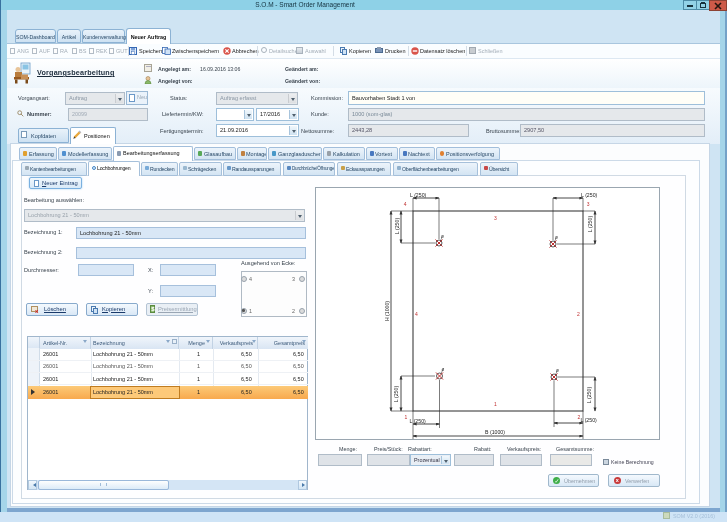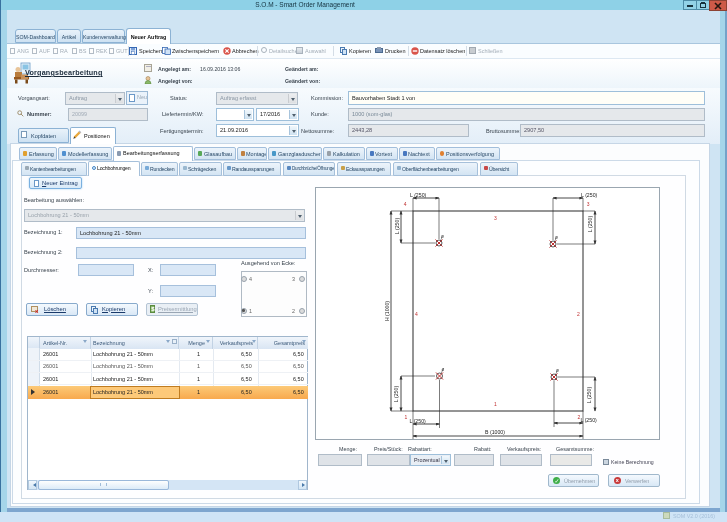--- a/index.html
+++ b/index.html
@@ -120,21 +120,21 @@
 <rect x="8" y="1" width="9" height="11" fill="#eaf3fa" stroke="#6a9cc8" stroke-width="0.8"></rect>
 <rect x="9.5" y="2.5" width="6" height="5" fill="#8ac4e4"></rect>
 <circle cx="5" cy="7.5" r="2.5" fill="#e8c498"></circle>
 <rect x="2" y="10" width="7" height="6" fill="#b87c3c"></rect>
 <rect x="1" y="15" width="15" height="2.5" fill="#96581e"></rect>
 <rect x="2" y="17.5" width="2.5" height="4" fill="#7a4a1a"></rect>
       <rect x="12.5" y="17.5" width="2.5" height="4" fill="#7a4a1a"></rect>
 <rect x="8" y="12.5" width="7" height="4.5" fill="#c89058"></rect>
 </svg>
   </div>
-<div class="a" style="left:25px;top:68px;font-size:7.2px;font-weight:bold;color:#1a2a3a;text-decoration:underline;letter-spacing:0.2px;">Vorgangsbearbeitung</div>
+<div class="a" style="left:37px;top:68px;font-size:7.2px;font-weight:bold;color:#1a2a3a;text-decoration:underline;letter-spacing:0.2px;">Vorgangsbearbeitung</div>
 <div class="a" style="left:144px;top:64px;width:8px;height:8px;background:#f2efe6;border:1px solid #a8a496;"></div>
 <div class="a" style="left:145.5px;top:65.5px;width:5px;height:1.5px;background:#b0b0c0;"></div>
 <div class="lbl b" style="left:158px;top:66px;font-size:5.2px;">Angelegt am:</div>
 <div class="lbl" style="left:200px;top:66px;font-size:5.2px;">16.09.2016 13:06</div>
 <div class="a" style="left:144px;top:76px;width:8px;height:8px;">
     <svg width="8" height="8">
       <circle cx="4" cy="2.5" r="2" fill="#e8c498" stroke="#a08050" stroke-width="0.6"></circle>
       <path d="M1,8 Q1,4.5 4,4.5 Q7,4.5 7,8 z" fill="#8ab86a" stroke="#5a8a3a" stroke-width="0.6"></path>
     </svg>
   </div>

